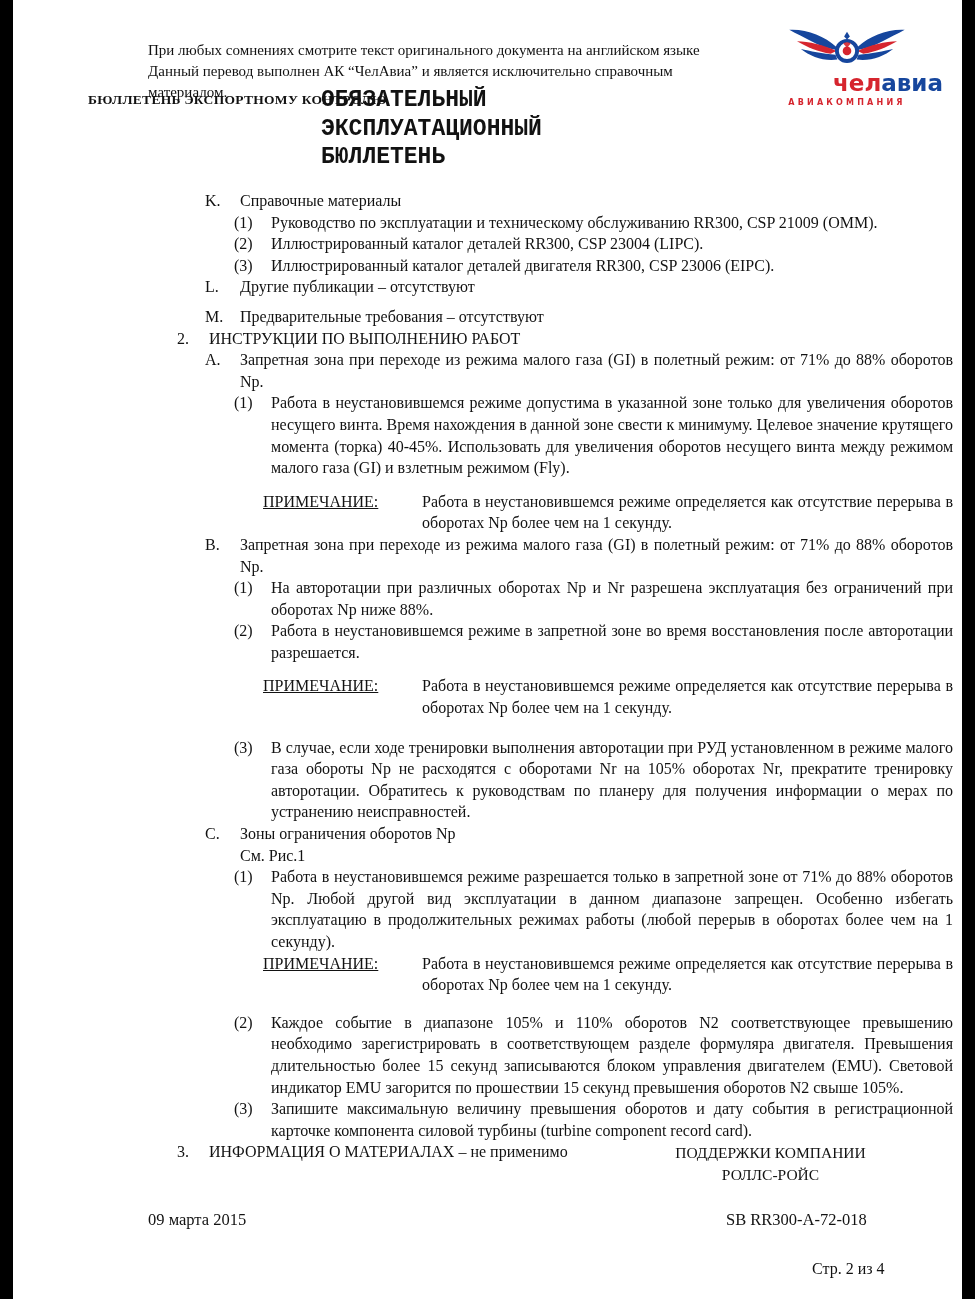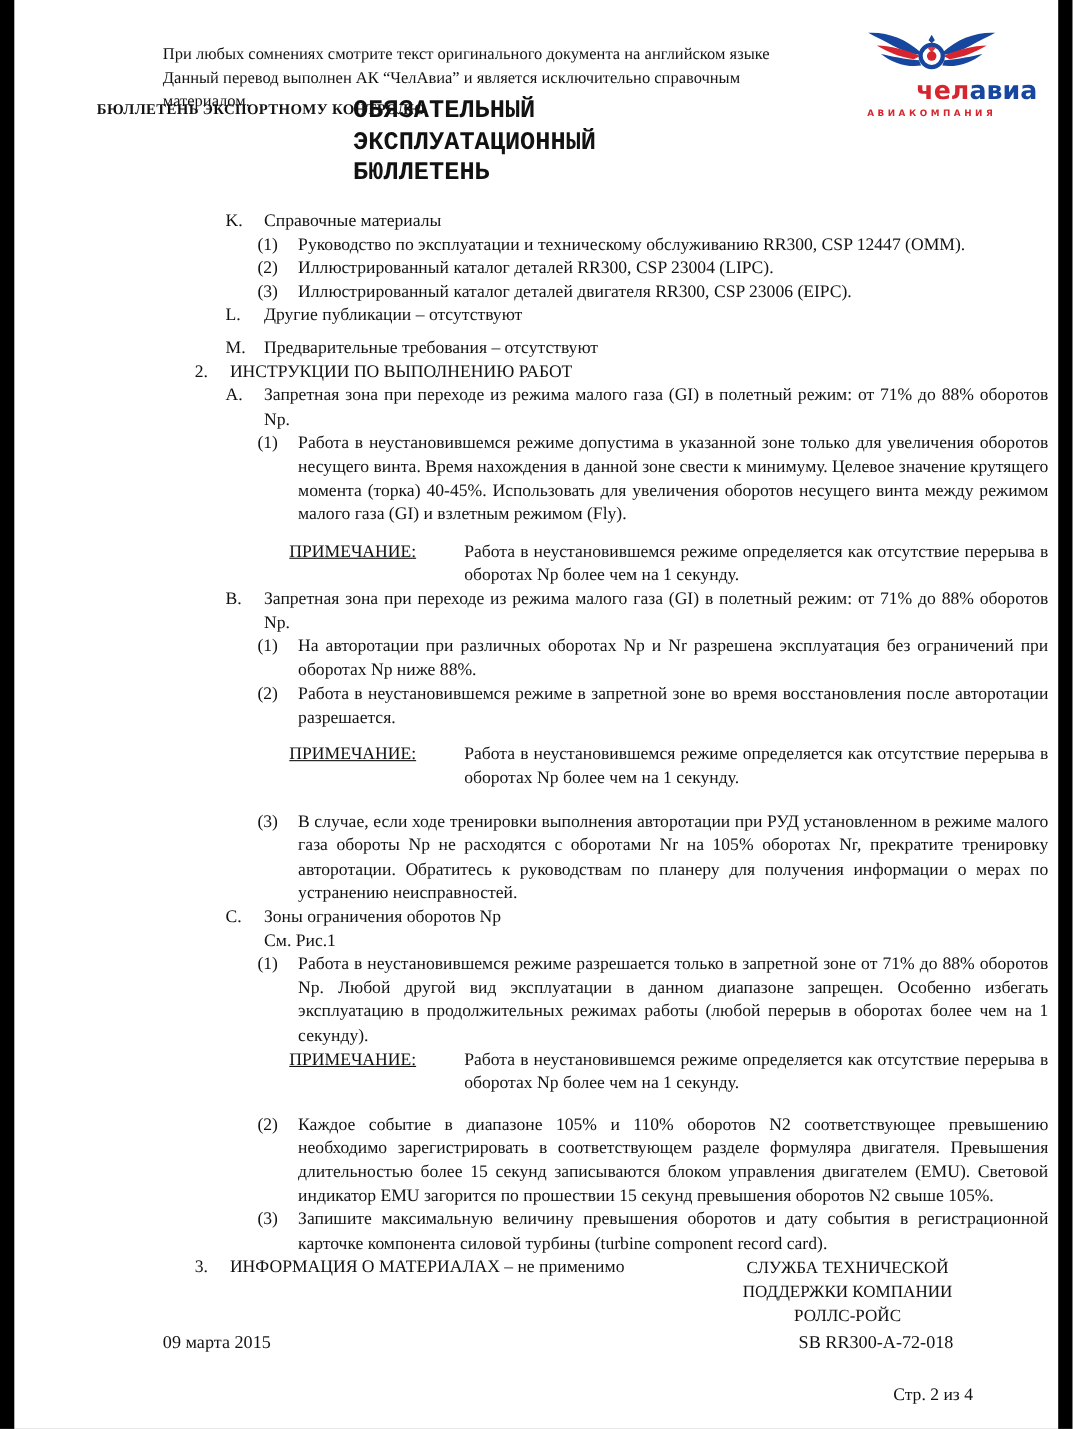--- a/index.html
+++ b/index.html
@@ -102,21 +102,21 @@
     <div>БЮЛЛЕТЕНЬ</div>
   </div>
 
   <div id="doc-body">
       <div class="entry letter">
         <span class="lbl">K.</span>
         <div class="txt">Справочные материалы</div>
       </div>
       <div class="entry num">
         <span class="lbl">(1)</span>
-        <div class="txt">Руководство по эксплуатации и техническому обслуживанию RR300, CSP 12447 (OMM).</div>
+        <div class="txt">Руководство по эксплуатации и техническому обслуживанию RR300, CSP 21009 (OMM).</div>
       </div>
       <div class="entry num">
         <span class="lbl">(2)</span>
         <div class="txt">Иллюстрированный каталог деталей RR300, CSP 23004 (LIPC).</div>
       </div>
       <div class="entry num">
         <span class="lbl">(3)</span>
         <div class="txt">Иллюстрированный каталог деталей двигателя RR300, CSP 23006 (EIPC).</div>
       </div>
       <div class="entry letter">
@@ -191,21 +191,20 @@
         <span class="lbl">(3)</span>
         <div class="txt just">Запишите максимальную величину превышения оборотов и дату события в регистрационной карточке компонента силовой турбины (turbine component record card).</div>
       </div>
       <div class="entry top">
         <span class="lbl">3.</span>
         <div class="txt">ИНФОРМАЦИЯ О МАТЕРИАЛАХ – не применимо</div>
       </div>
     </div>
 
   <div class="support-block">
-      <div>СЛУЖБА ТЕХНИЧЕСКОЙ</div>
       <div>ПОДДЕРЖКИ КОМПАНИИ</div>
       <div>РОЛЛС-РОЙС</div>
     </div>
 
   <div class="footer-date">09 марта 2015</div>
   <div class="footer-docnum">SB RR300-A-72-018</div>
   <div class="footer-page">Стр. 2 из 4</div>
 
 </div>
 

